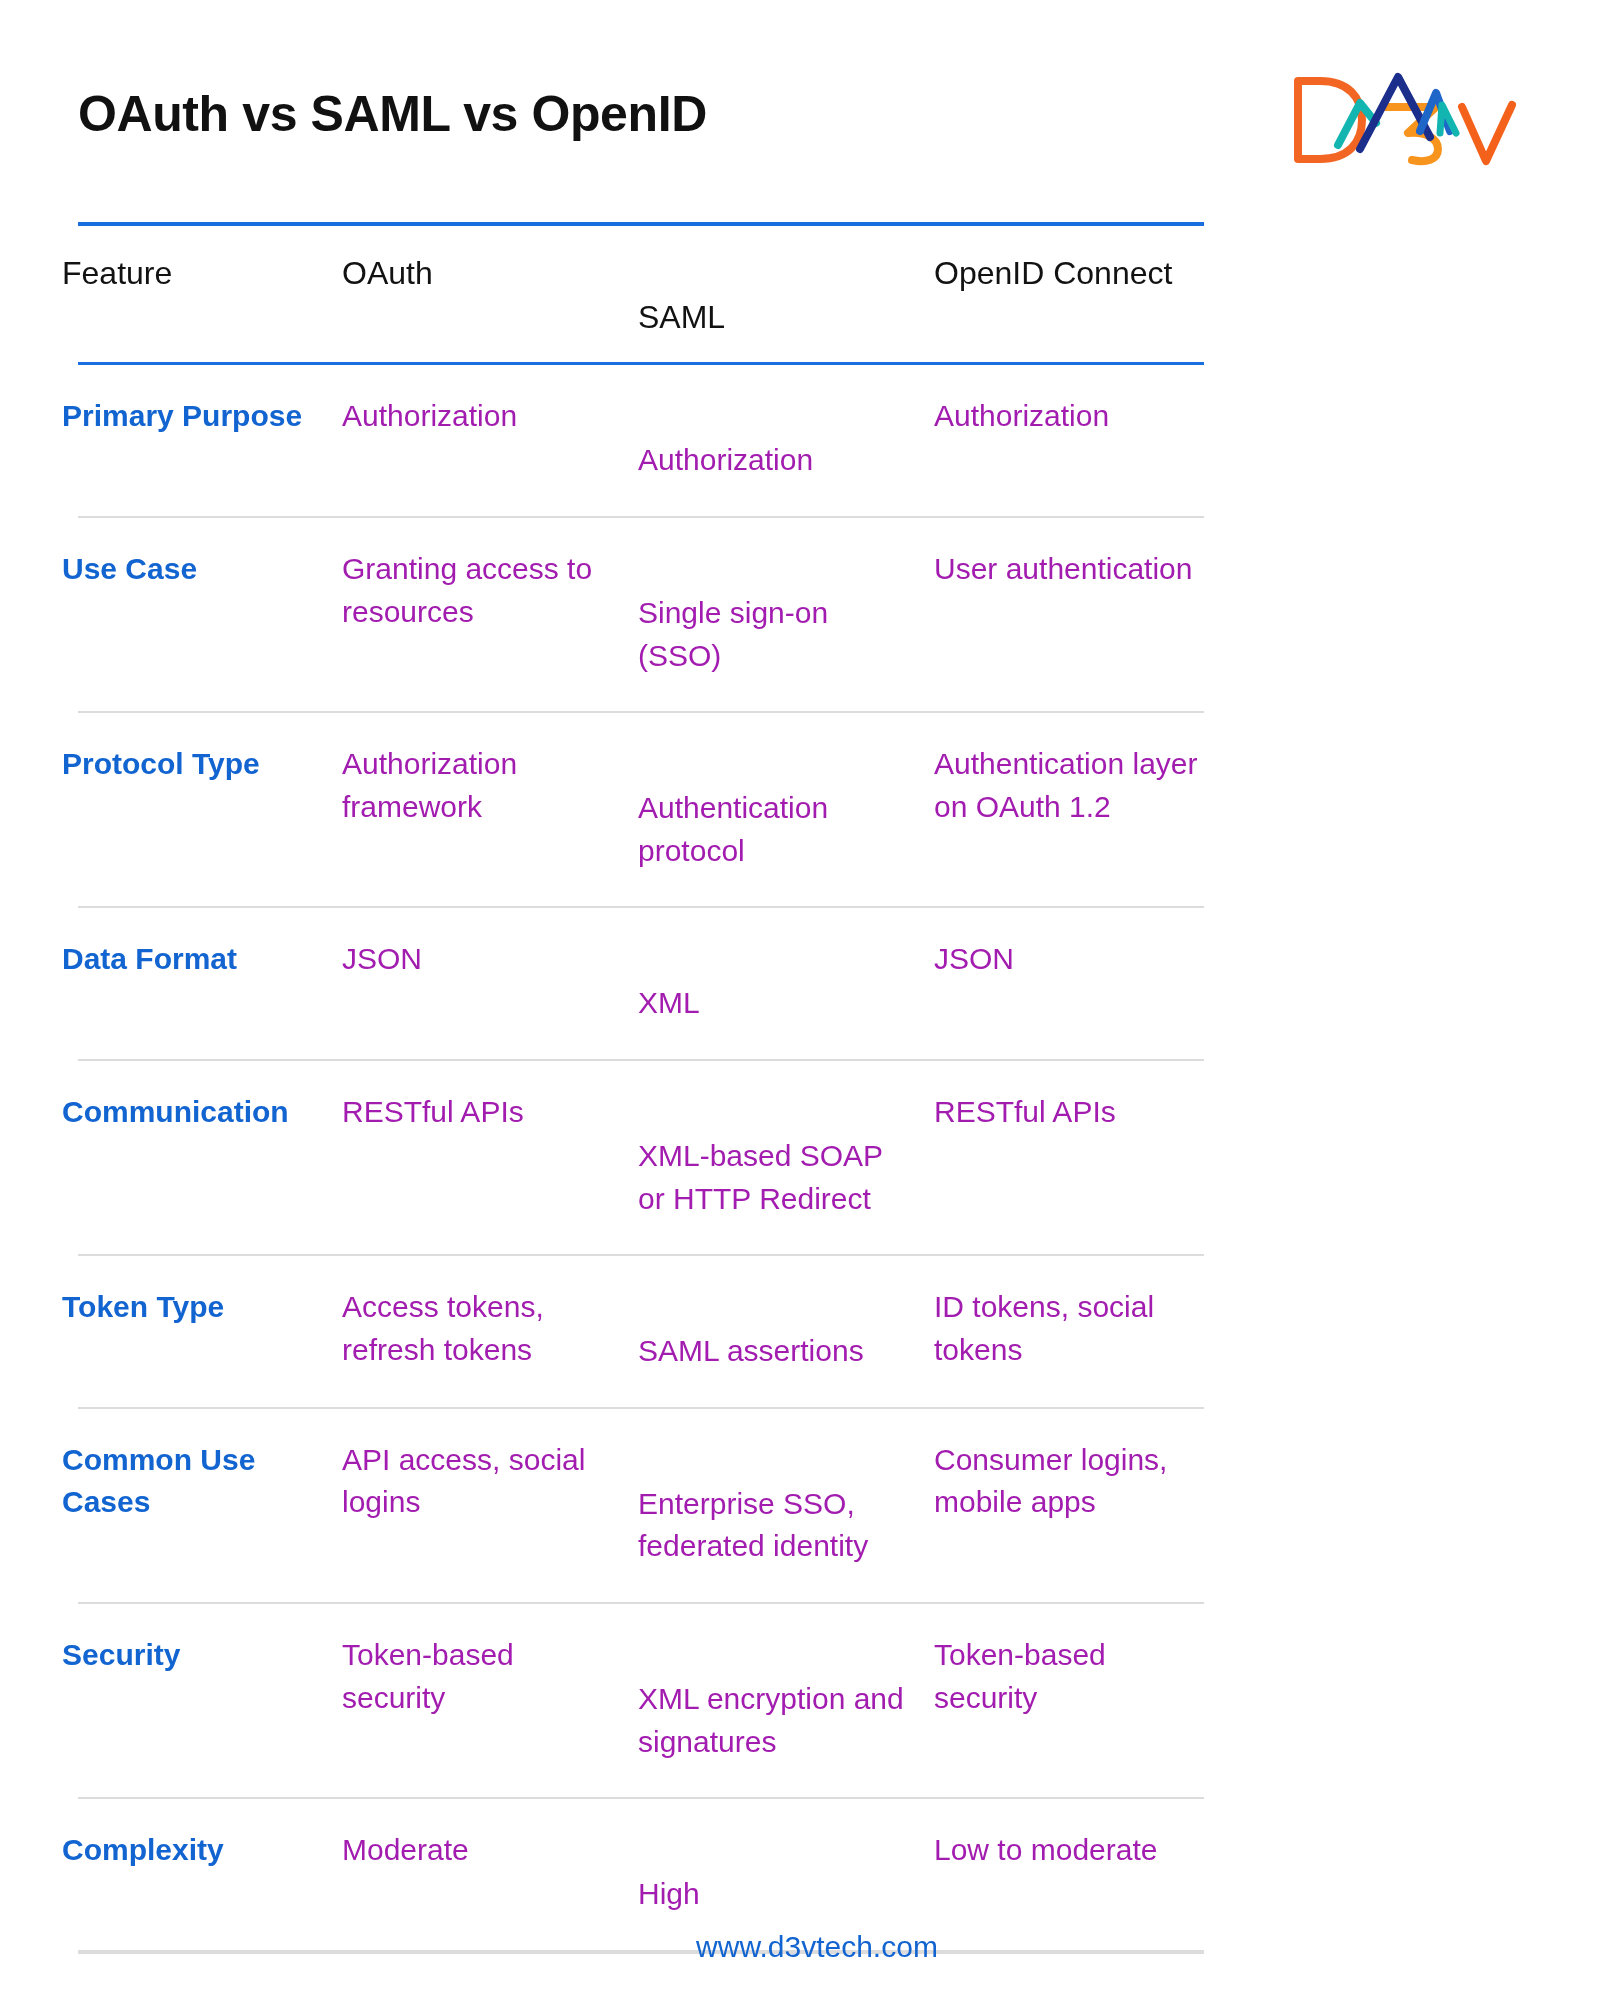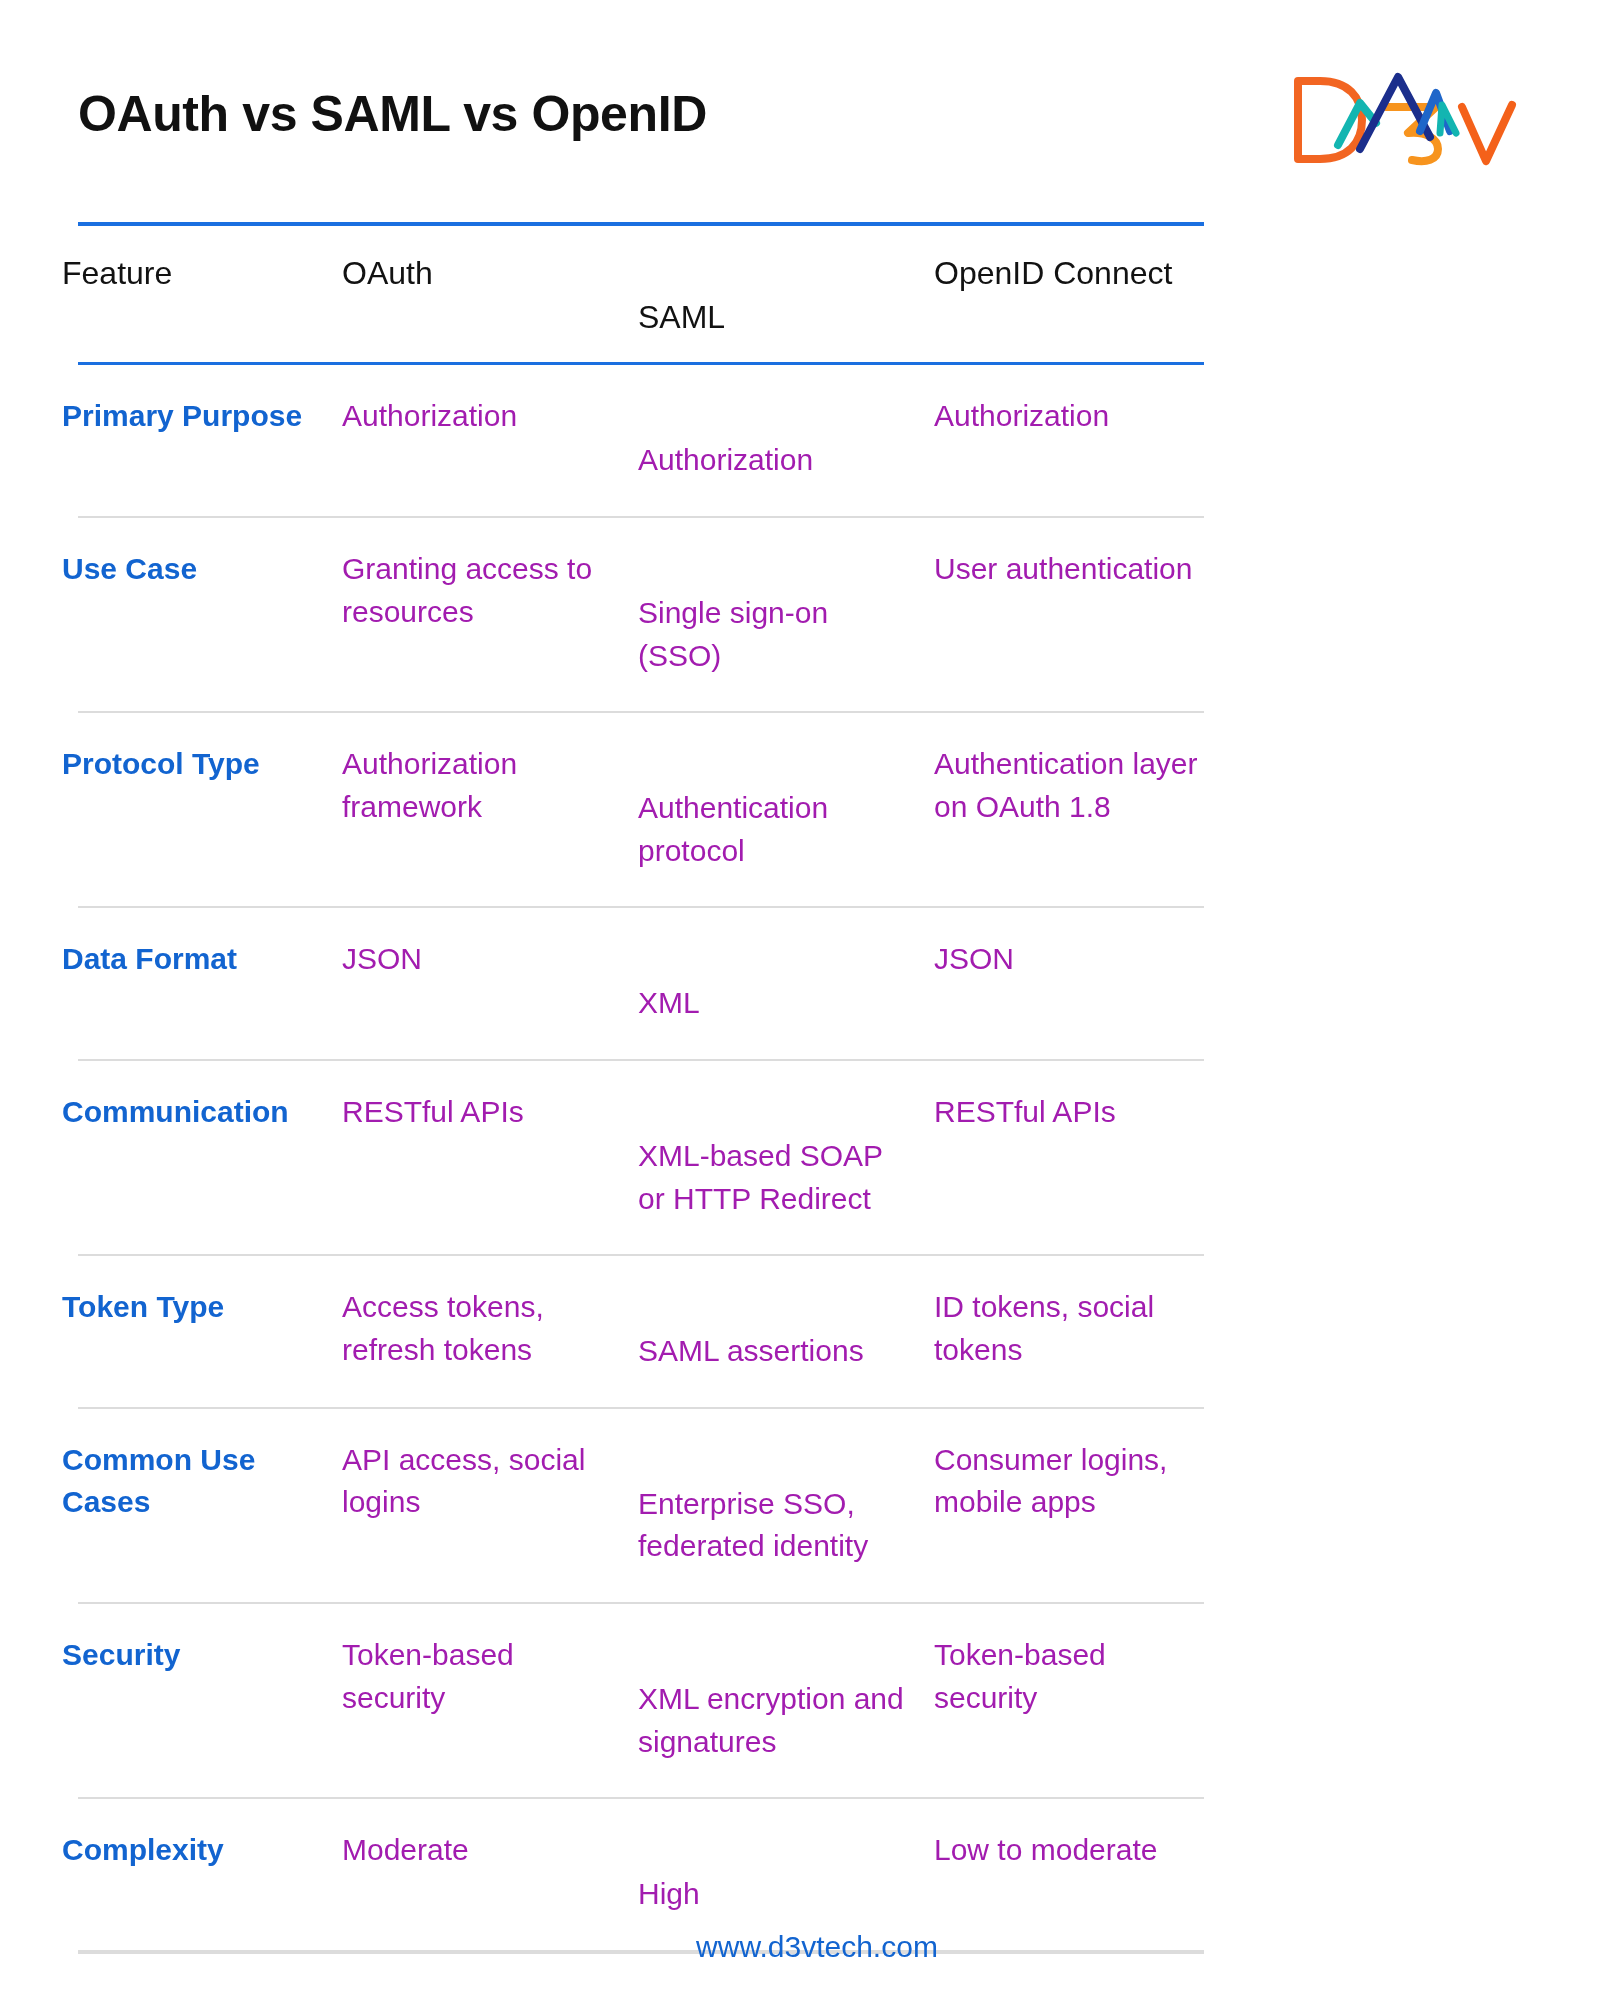--- a/index.html
+++ b/index.html
@@ -184,21 +184,21 @@
       <div class="cell c1">Granting access to resources</div>
       <div class="cell c2">Single sign-on (SSO)</div>
       <div class="cell c3">User authentication</div>
     </div>
     <div class="sep"></div>
 
     <div class="row">
       <div class="cell c0 feature-label">Protocol Type</div>
       <div class="cell c1">Authorization framework</div>
       <div class="cell c2">Authentication protocol</div>
-      <div class="cell c3">Authentication layer on OAuth 1.8</div>
+      <div class="cell c3">Authentication layer on OAuth 1.2</div>
     </div>
     <div class="sep"></div>
 
     <div class="row">
       <div class="cell c0 feature-label">Data Format</div>
       <div class="cell c1">JSON</div>
       <div class="cell c2">XML</div>
       <div class="cell c3">JSON</div>
     </div>
     <div class="sep"></div>

